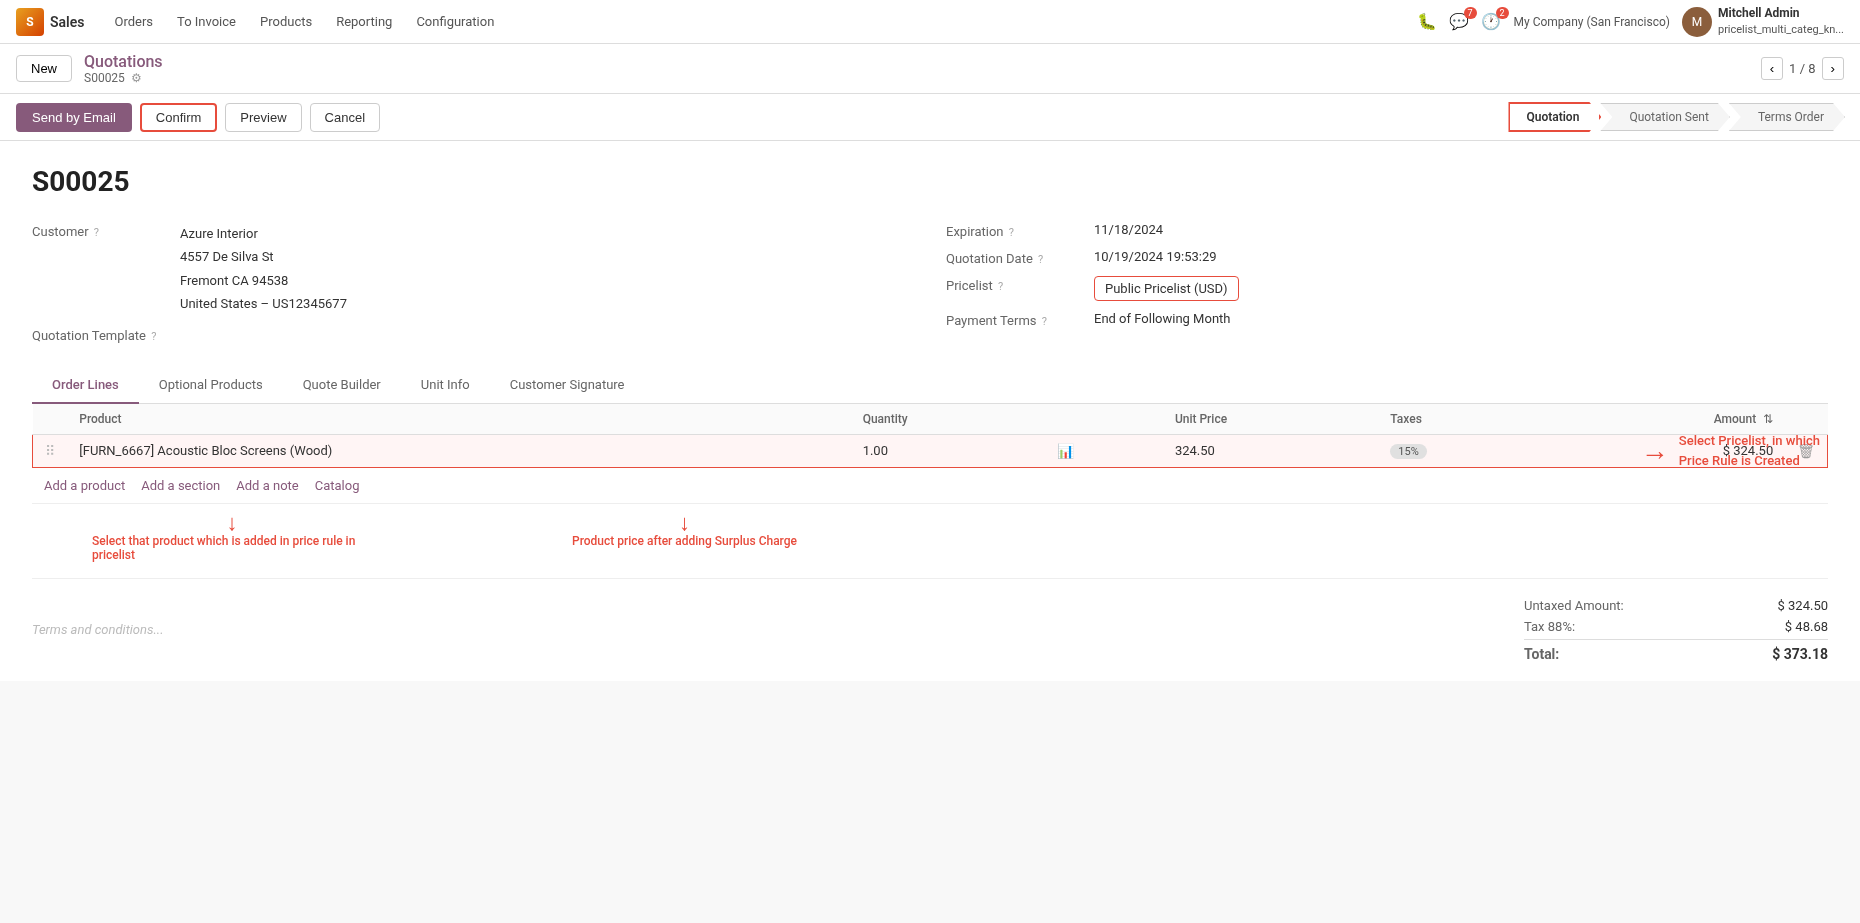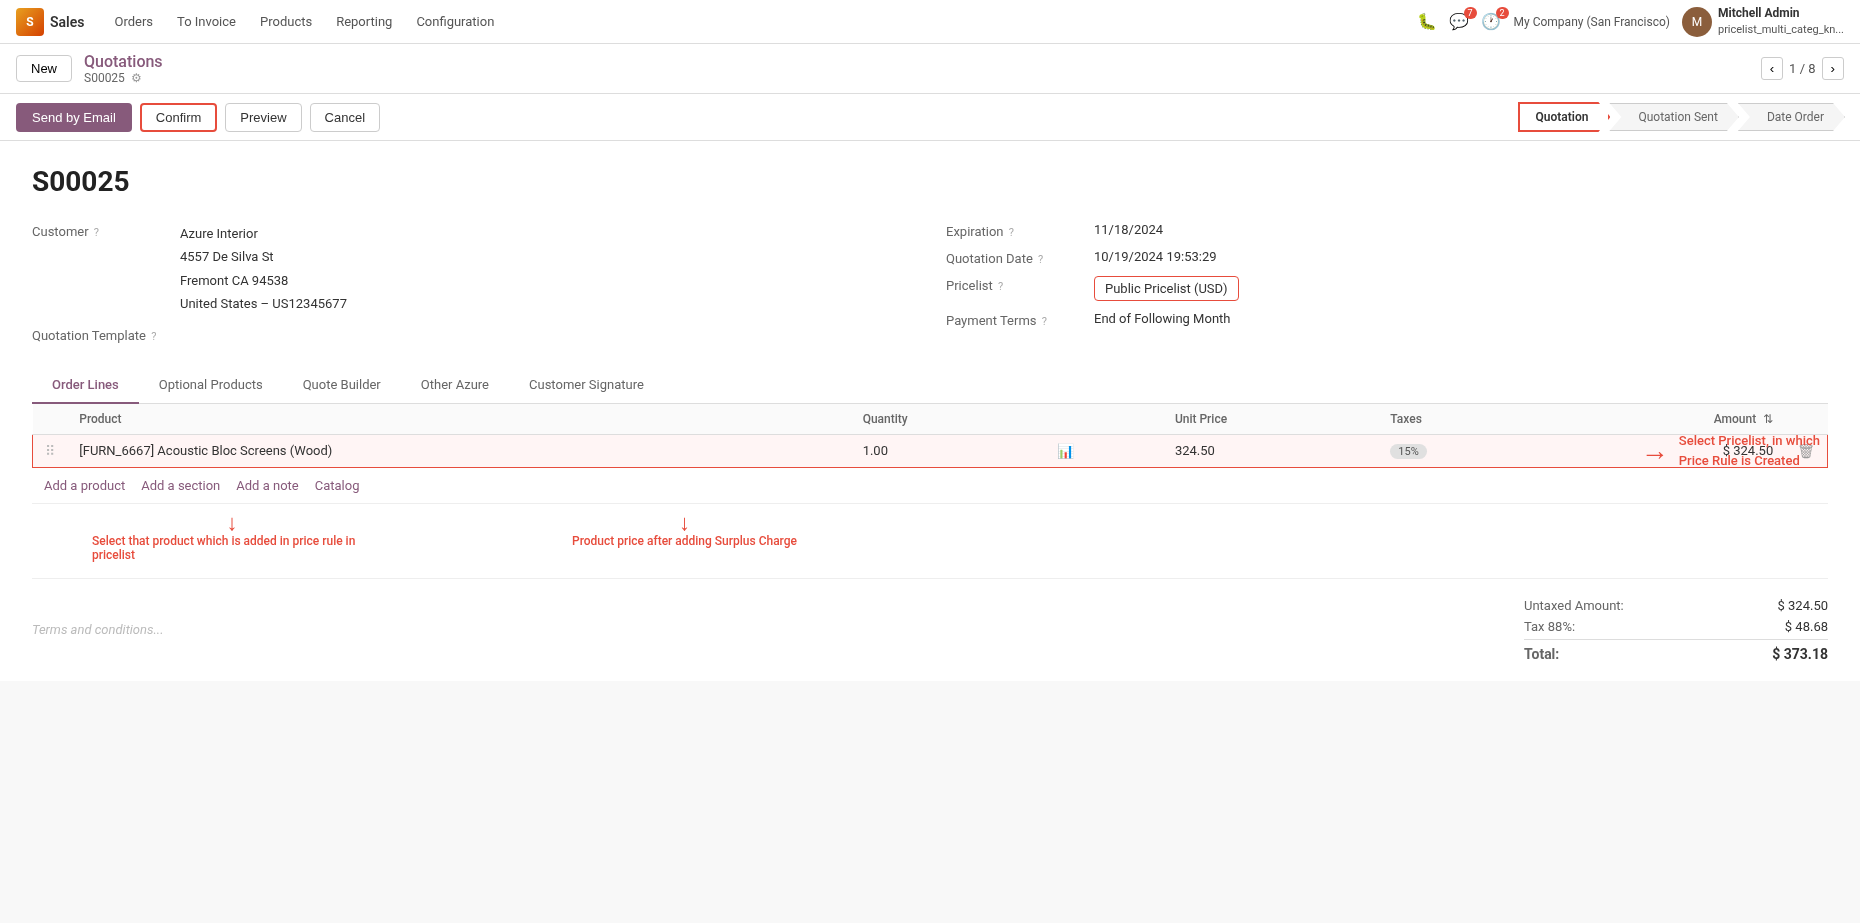--- a/index.html
+++ b/index.html
@@ -179,21 +179,21 @@
 </div>
 
 <div class="action-bar">
   <button class="btn-send-email">Send by Email</button>
   <button class="btn-confirm">Confirm</button>
   <button class="btn-preview">Preview</button>
   <button class="btn-cancel">Cancel</button>
   <div class="status-bar">
     <div class="status-step active">Quotation</div>
     <div class="status-step">Quotation Sent</div>
-    <div class="status-step">Date Order</div>
+    <div class="status-step">Terms Order</div>
   </div>
 </div>
 
 <div class="content-card" style="position:relative;">
   <div style="padding: 24px 32px 0 32px;">
 
     <h1 class="record-title">S00025</h1>
 
     <div class="form-grid">
 
@@ -254,21 +254,21 @@
     <div style="position:absolute; right: 40px; top: 290px; display:flex; align-items:center; gap:10px;">
       <div style="color:#e74c3c; font-size:28px; line-height:1;">→</div>
       <div style="color:#e74c3c; font-size:13px; line-height:1.5; font-weight:500;">Select  Pricelist, in which<br>Price Rule is Created</div>
     </div>
 
     <div class="tabs-container">
       <div class="tabs">
         <div class="tab active">Order Lines</div>
         <div class="tab">Optional Products</div>
         <div class="tab">Quote Builder</div>
-        <div class="tab">Other Azure</div>
+        <div class="tab">Unit Info</div>
         <div class="tab">Customer Signature</div>
       </div>
     </div>
 
     <table class="order-table">
       <thead>
         <tr>
           <th style="width:32px;"></th>
           <th>Product</th>
           <th>Quantity</th>

